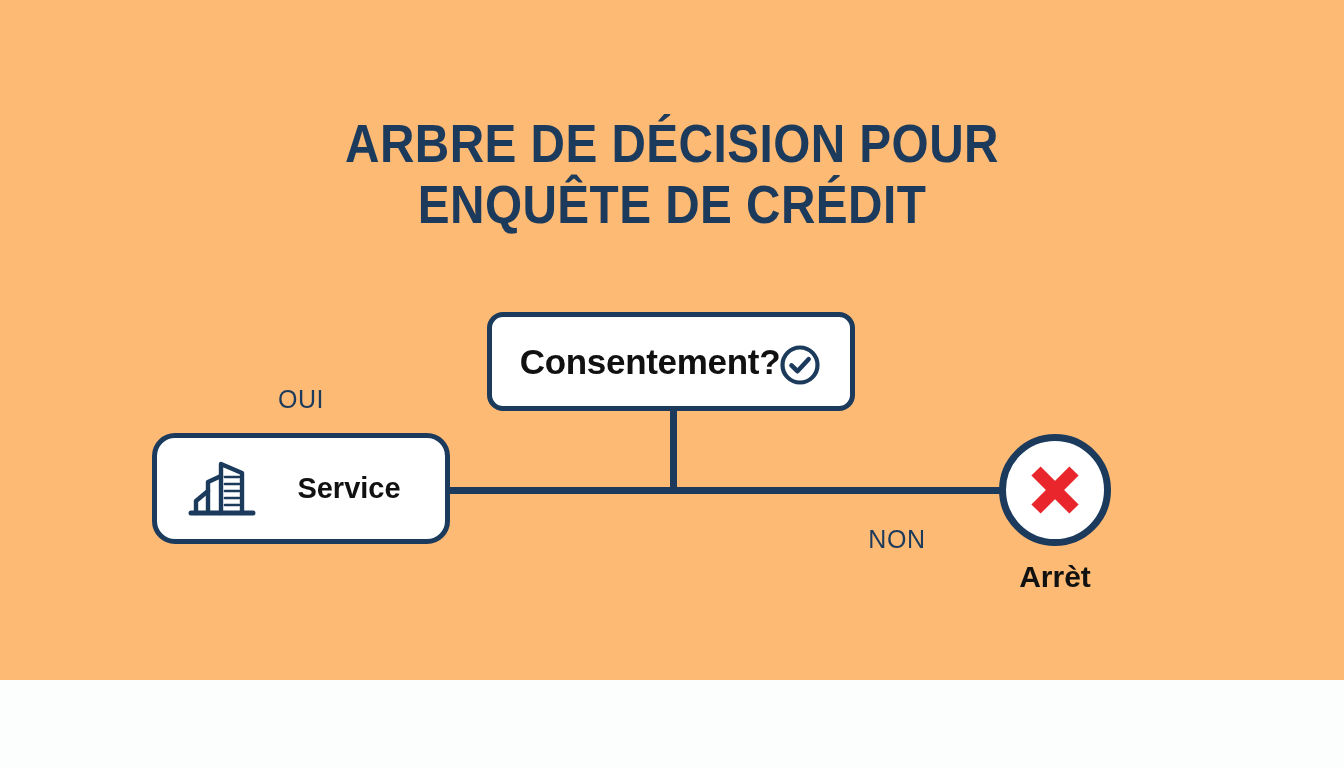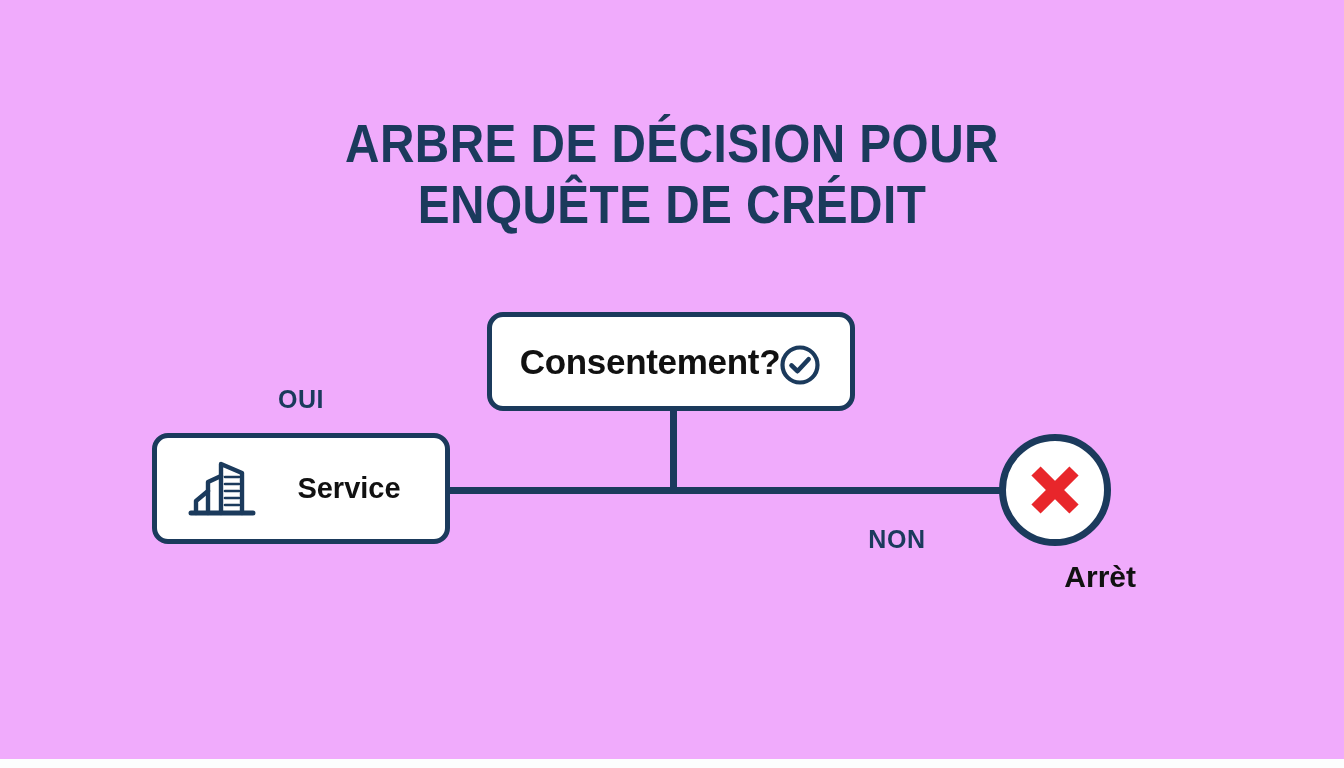--- a/index.html
+++ b/index.html
@@ -10,22 +10,22 @@
   body {
     width: 1344px;
     height: 768px;
     background: #fcfdfd;
     font-family: "Liberation Sans", sans-serif;
     overflow: hidden;
   }
   #canvas {
     position: relative;
     width: 1344px;
-    height: 759px;
-    background: #f0abfc;
+    height: 680px;
+    background: #fdba74;
   }
 
   
   .title-block {
     position: absolute;
     left: 0;
     top: 113px;
     width: 1344px;
     text-align: center;
     color: #1b3a5c;
@@ -96,20 +96,21 @@
   }
 
   
   #node-service {
     left: 152px;
     top: 433px;
     width: 298px;
     height: 111px;
     justify-content: flex-start;
     padding-left: 28px;
+    border-radius: 23px;
   }
   .building-icon {
     width: 74px;
     height: 70px;
     flex: 0 0 auto;
   }
   #node-service .node-label {
     flex: 1 1 auto;
     text-align: center;
     font-size: 29px;
@@ -142,32 +143,32 @@
   }
   .cross-icon {
     width: 62px;
     height: 62px;
   }
   #arret-caption {
     position: absolute;
     left: 974px;
     top: 560px;
     width: 162px;
-    text-align: right;
+    text-align: center;
     font-size: 30px;
     font-weight: bold;
     color: #111111;
     z-index: 3;
   }
 
   
   .edge-label {
     position: absolute;
     font-size: 25px;
-    font-weight: bold;
+    font-weight: normal;
     color: #1b3a5c;
     letter-spacing: 0.6px;
     z-index: 4;
   }
   #edge-label-oui {
     left: 196px;
     top: 385px;
     width: 210px;
     text-align: center;
   }

